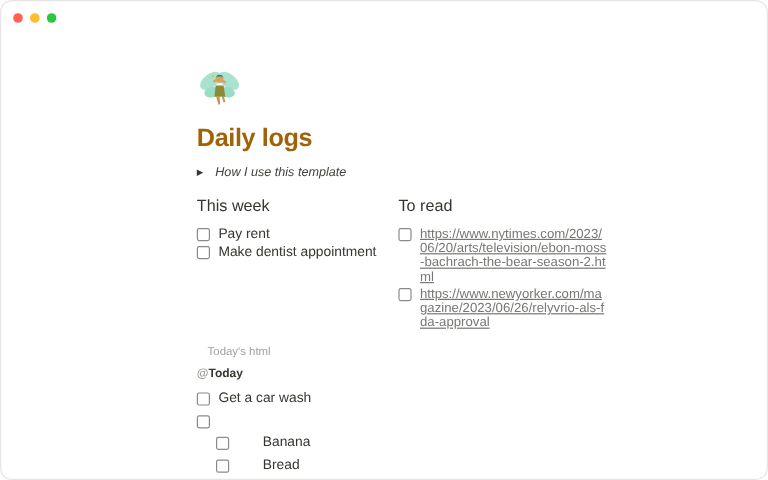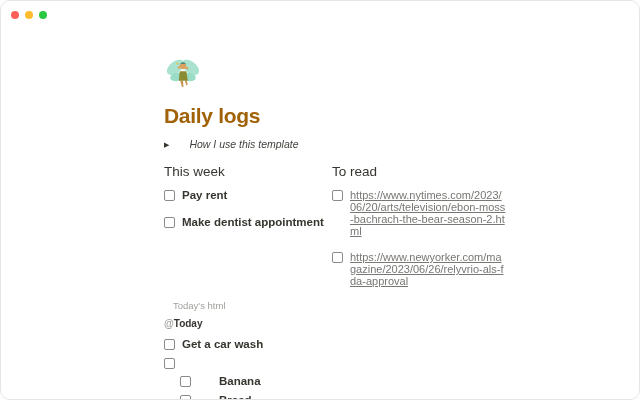--- a/index.html
+++ b/index.html
@@ -13,34 +13,34 @@
   .light{width:8px;height:8px;border-radius:50%;display:inline-block;}
   .light.red{background:#ff5f57;}
   .light.yellow{background:#febc2e;}
   .light.green{background:#28c840;}
 
   .content{position:absolute;left:163px;top:0;width:345px;}
 
   .page-icon{margin-top:54px;width:38px;height:38px;cursor:pointer;}
   .page-title{margin:11px 0 0 0;font-size:21px;line-height:24px;font-weight:700;letter-spacing:-0.3px;color:#a16207;}
 
-  .toggle-row{margin-top:10px;display:flex;align-items:center;gap:20px;}
+  .toggle-row{margin-top:10px;display:flex;align-items:center;gap:10px;}
   .toggle-arrow{font-size:7px;line-height:7px;color:#37352f;font-style:normal;cursor:pointer;}
   .toggle-label{font-size:10.5px;font-style:italic;color:#44423d;}
 
   .columns{display:flex;margin-top:14px;}
   .col-left{width:168px;}
   .col-right{width:175px;}
   .section-heading{margin:0;font-size:13.5px;line-height:16px;font-weight:400;color:#37352f;}
 
-  .todo{display:flex;align-items:flex-start;gap:7px;margin-top:14px;}
+  .todo{display:flex;align-items:flex-start;gap:7px;margin-top:2px;}
   .todo.first{margin-top:9px;}
   .todo.sub{margin-left:16px;gap:28px;}
   .checkbox{flex:none;width:9px;height:9px;border:1.2px solid #8a8a88;border-radius:2px;background:#fff;margin-top:1px;cursor:pointer;}
-  .todo-label{font-size:11.5px;line-height:13px;color:#37352f;font-weight:bold;}
+  .todo-label{font-size:11.5px;line-height:13px;color:#37352f;}
   .link-label{font-size:11px;line-height:12px;color:#787774;text-decoration:underline;word-break:break-all;cursor:pointer;}
 
   .logs-caption{margin-top:13px;padding-left:9px;font-size:9.5px;color:#a09f9b;}
   .mention-heading{margin:5px 0 0 0;font-size:10px;line-height:16px;font-weight:700;color:#37352f;}
   .mention-heading .at{color:#a09f9b;font-weight:700;}
   .todo-list{margin-top:1px;}
   .todo-list .todo{margin-top:6px;}
 </style>
 </head>
 <body>

